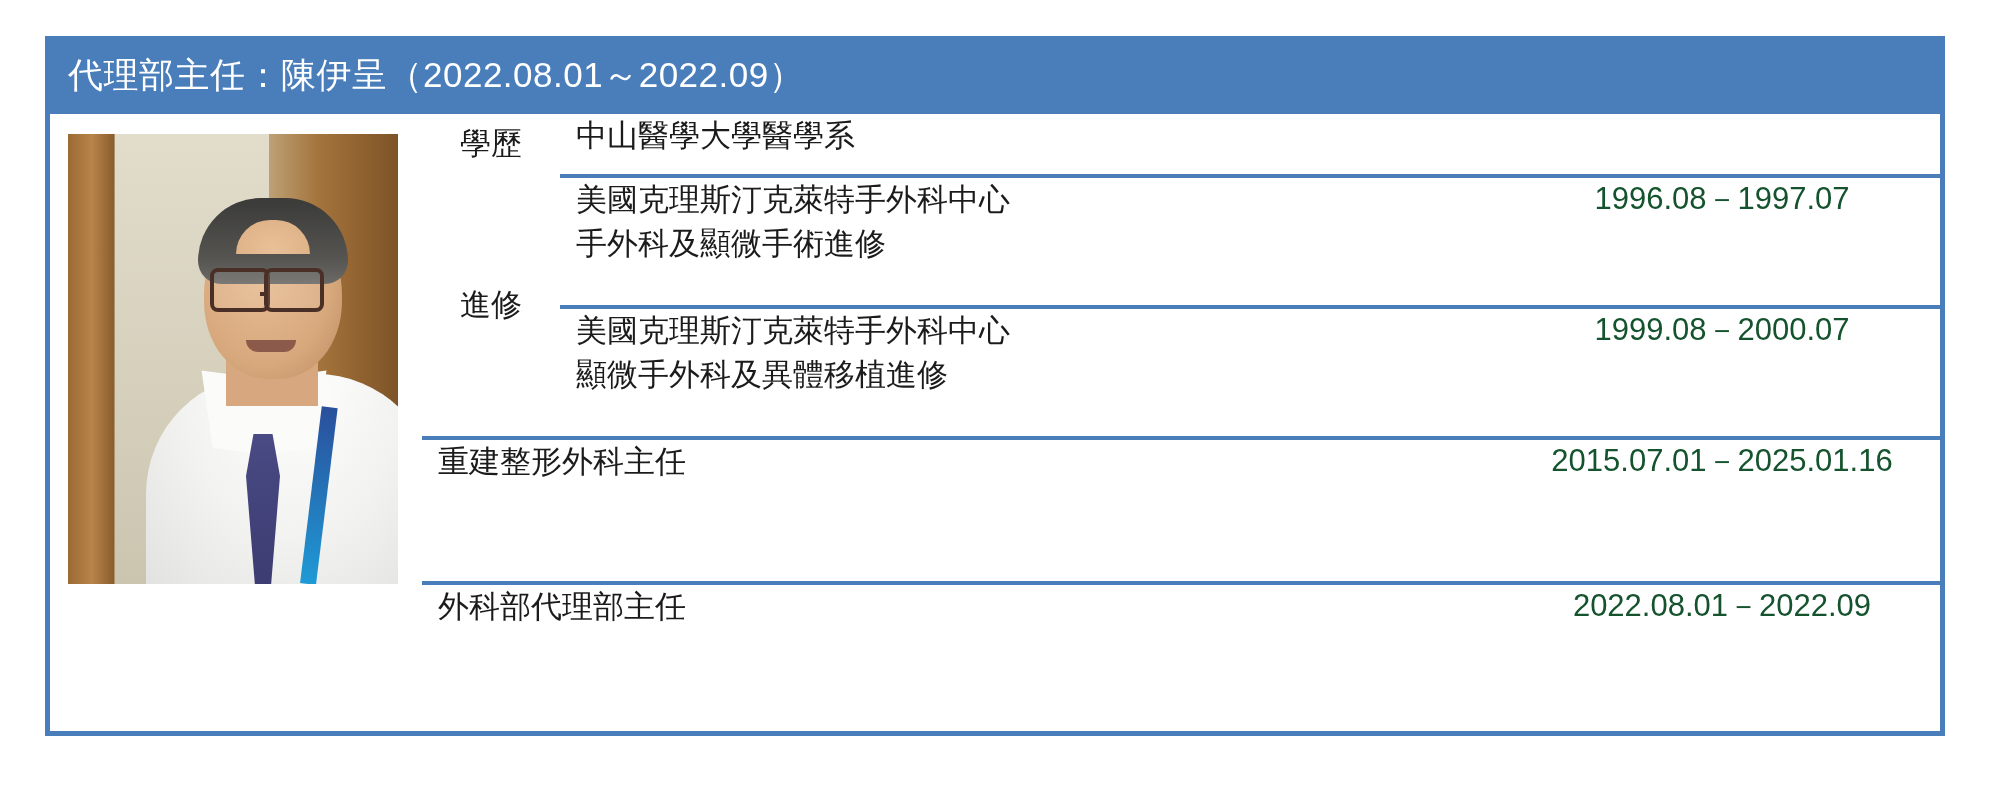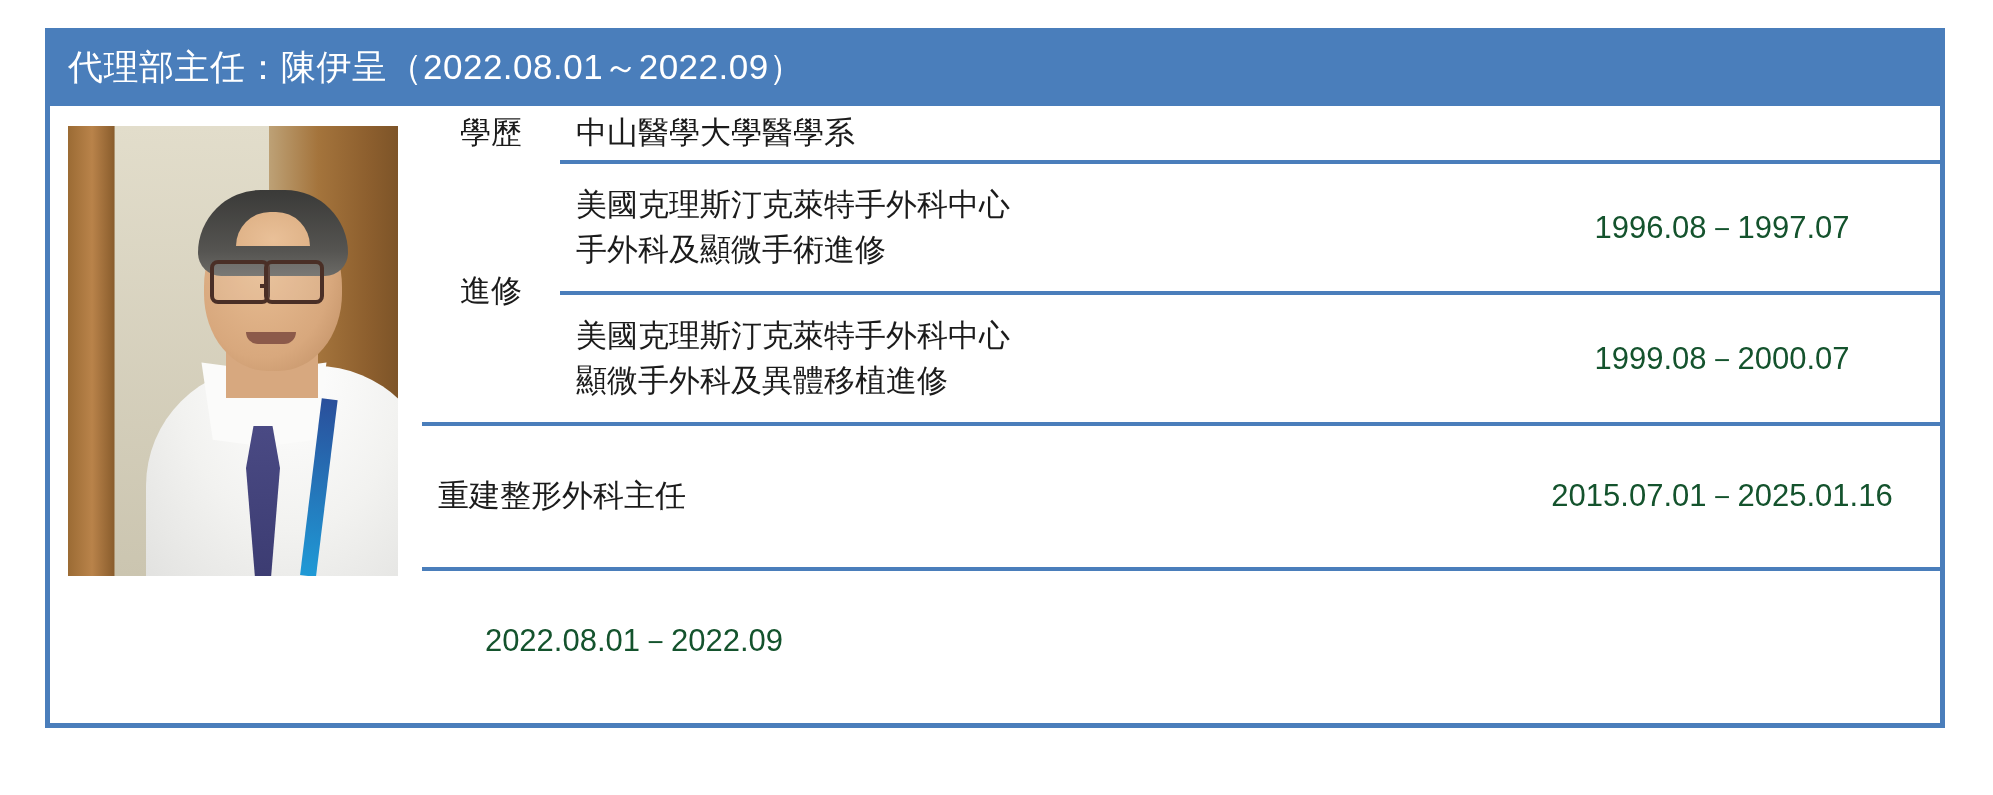--- a/index.html
+++ b/index.html
@@ -10,21 +10,21 @@
   body {
     width: 1993px;
     height: 795px;
     font-family: "Liberation Sans", "DejaVu Sans", sans-serif;
     overflow: hidden;
   }
 
   #profile-card {
     position: absolute;
     left: 45px;
-    top: 28px;
+    top: 36px;
     width: 1900px;
     height: 700px;
     box-sizing: border-box;
     border-left: 5px solid #4a7ebb;
     border-right: 5px solid #4a7ebb;
     border-bottom: 5px solid #4a7ebb;
     background: #ffffff;
   }
 
   #card-header {
@@ -173,21 +173,21 @@
     box-sizing: border-box;
   }
   .cv-stack {
     flex: 1 1 auto;
     display: flex;
     flex-direction: column;
     box-sizing: border-box;
   }
   .cv-sub {
     display: flex;
-    align-items: center;
+    align-items: flex-start;
     box-sizing: border-box;
     flex: 1 1 auto;
   }
   .cv-sub.divided { border-top: 4px solid #4a7ebb; }
   .cv-text {
     flex: 1 1 auto;
     font-size: 31px;
     color: #1b1b1b;
     line-height: 1.42;
     padding-left: 16px;
@@ -197,21 +197,21 @@
   .cv-date {
     flex: 0 0 430px;
     font-size: 31px;
     color: #14532d;
     text-align: center;
     box-sizing: border-box;
     padding-right: 6px;
   }
 
   
-  #row-education { height: 54px; }
+  #row-education { height: 60px; }
   #row-training  { height: 262px; }
   #row-career    { height: 289px; }
   #row-training .cv-sub { height: 131px; }
   #row-career   .cv-sub { height: 144.5px; gap: 32px; }
 </style>
 </head>
 <body>
 
 <div id="profile-card">
 
@@ -277,20 +277,23 @@
 
       <div class="cv-row" id="row-career">
         <div class="cv-stack">
           <div class="cv-sub divided">
             <div class="cv-text">
               <span class="l1">重建整形外科主任</span>
             </div>
             <div class="cv-date">2015.07.01－2025.01.16</div>
           </div>
           <div class="cv-sub divided">
+            <div class="cv-text">
+              <span class="l1">外科部代理部主任</span>
+            </div>
             <div class="cv-date">2022.08.01－2022.09</div>
           </div>
         </div>
       </div>
 
     </div>
   </div>
 </div>
 
 </body></html>

